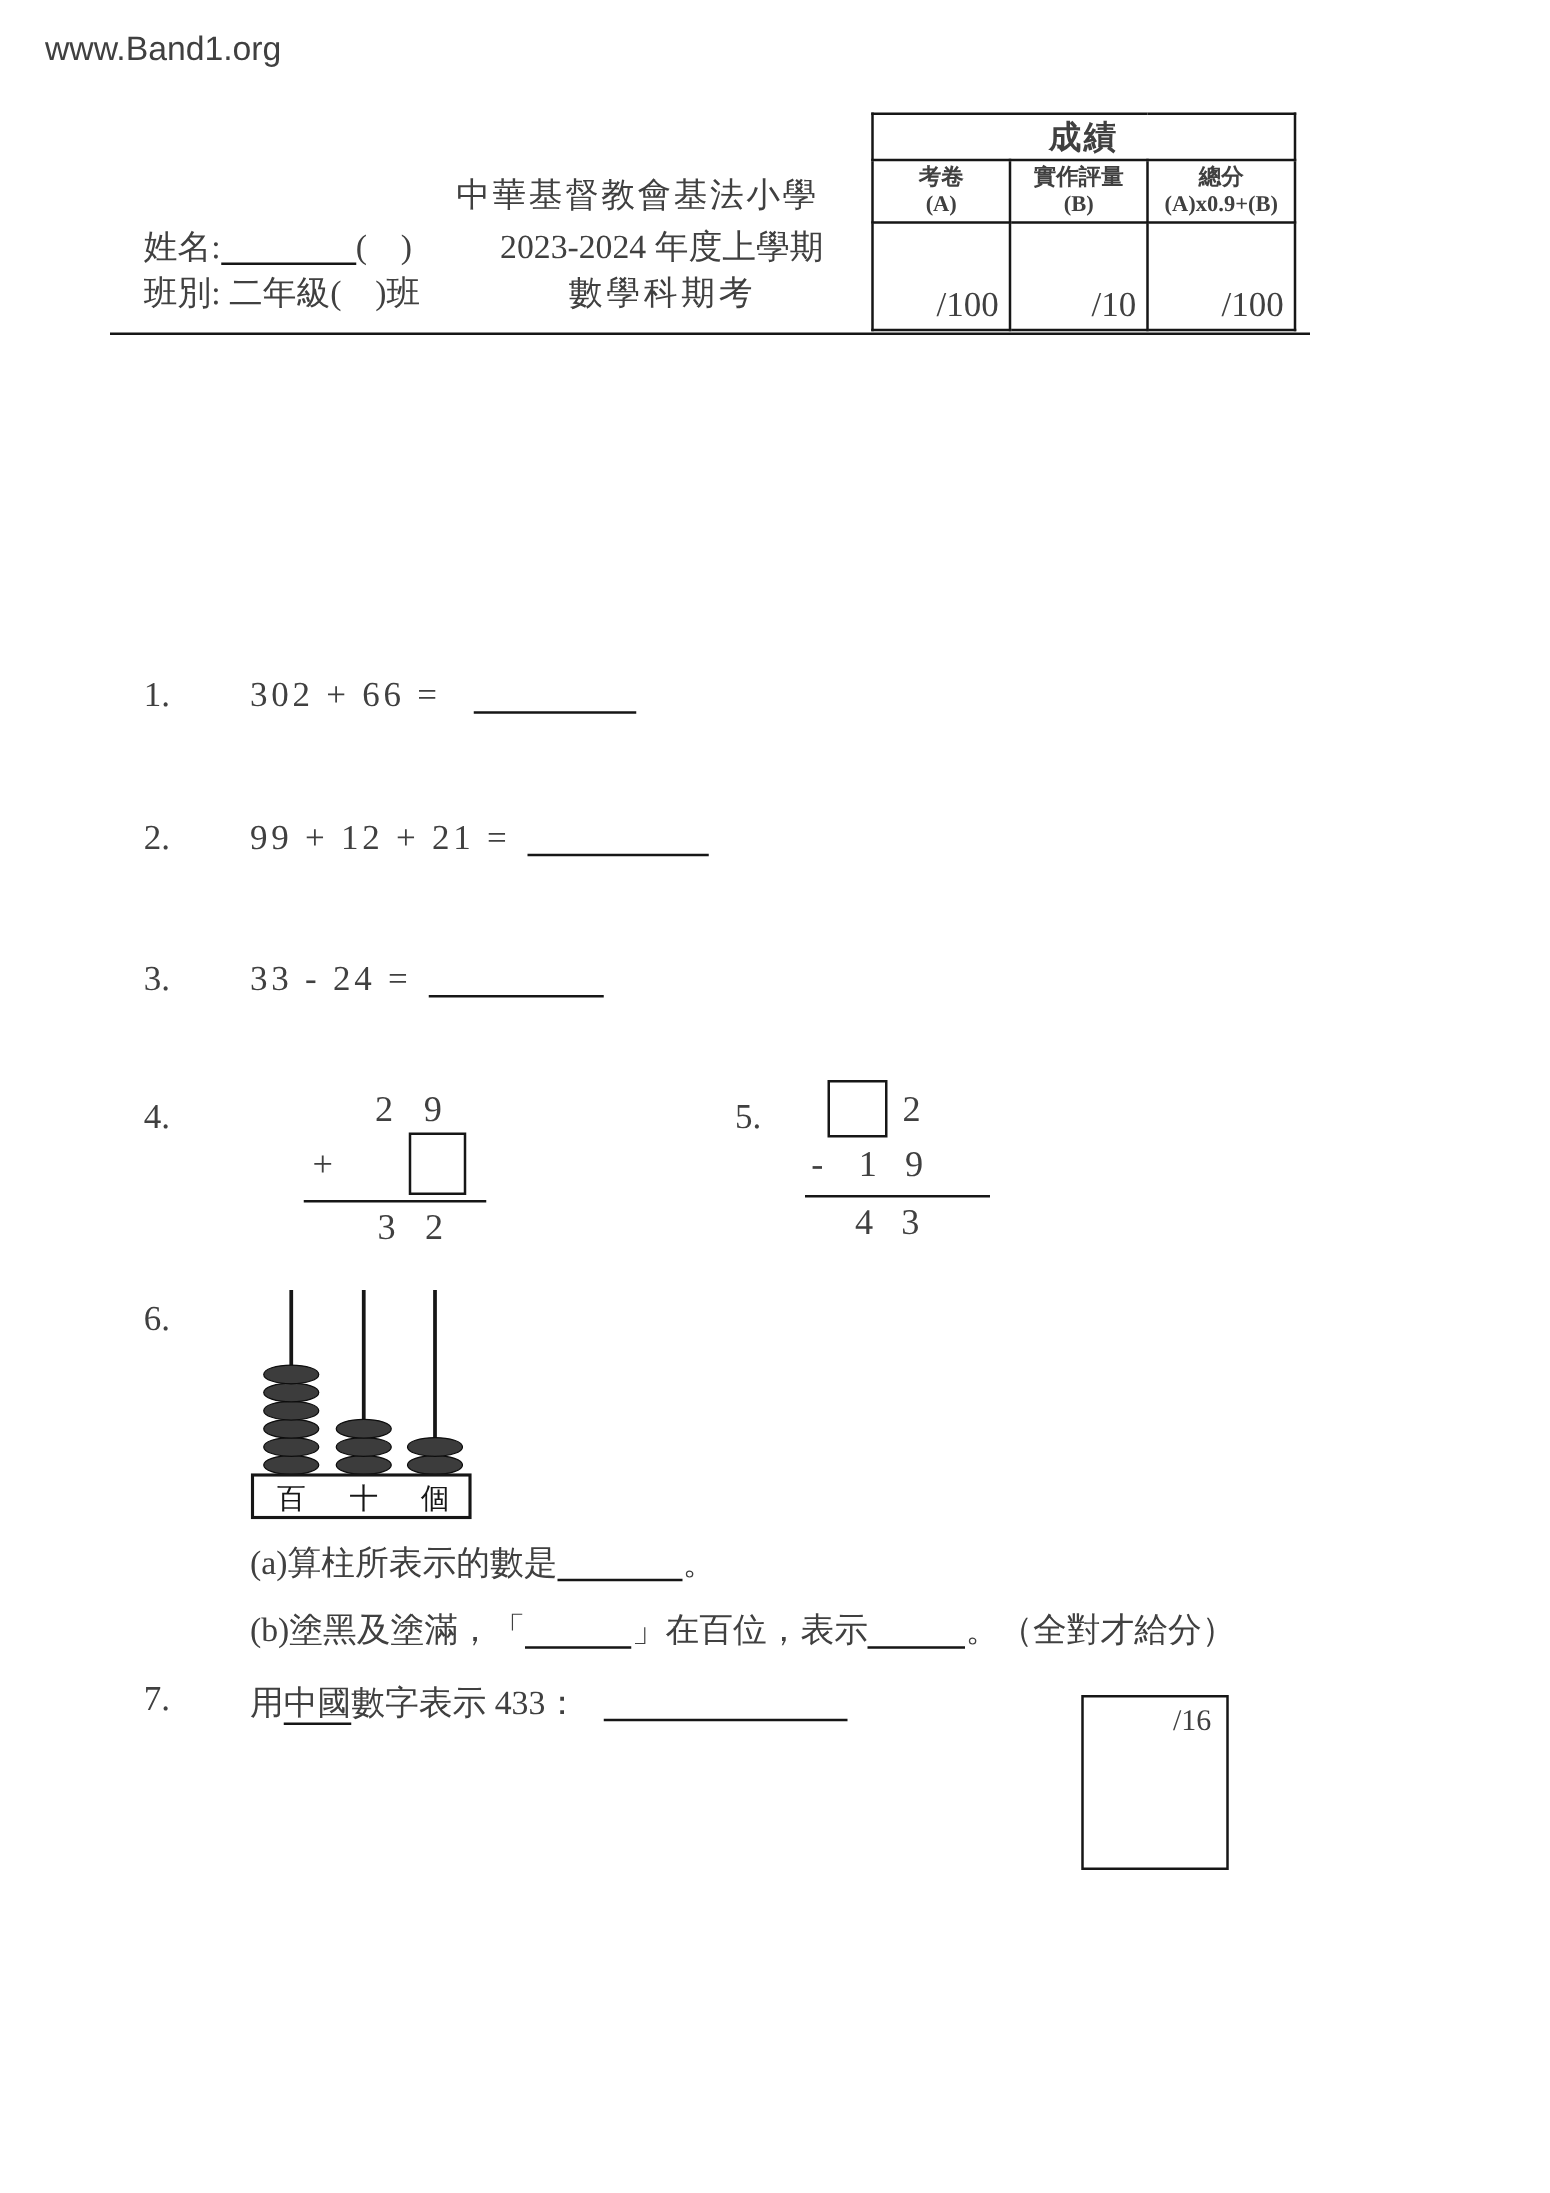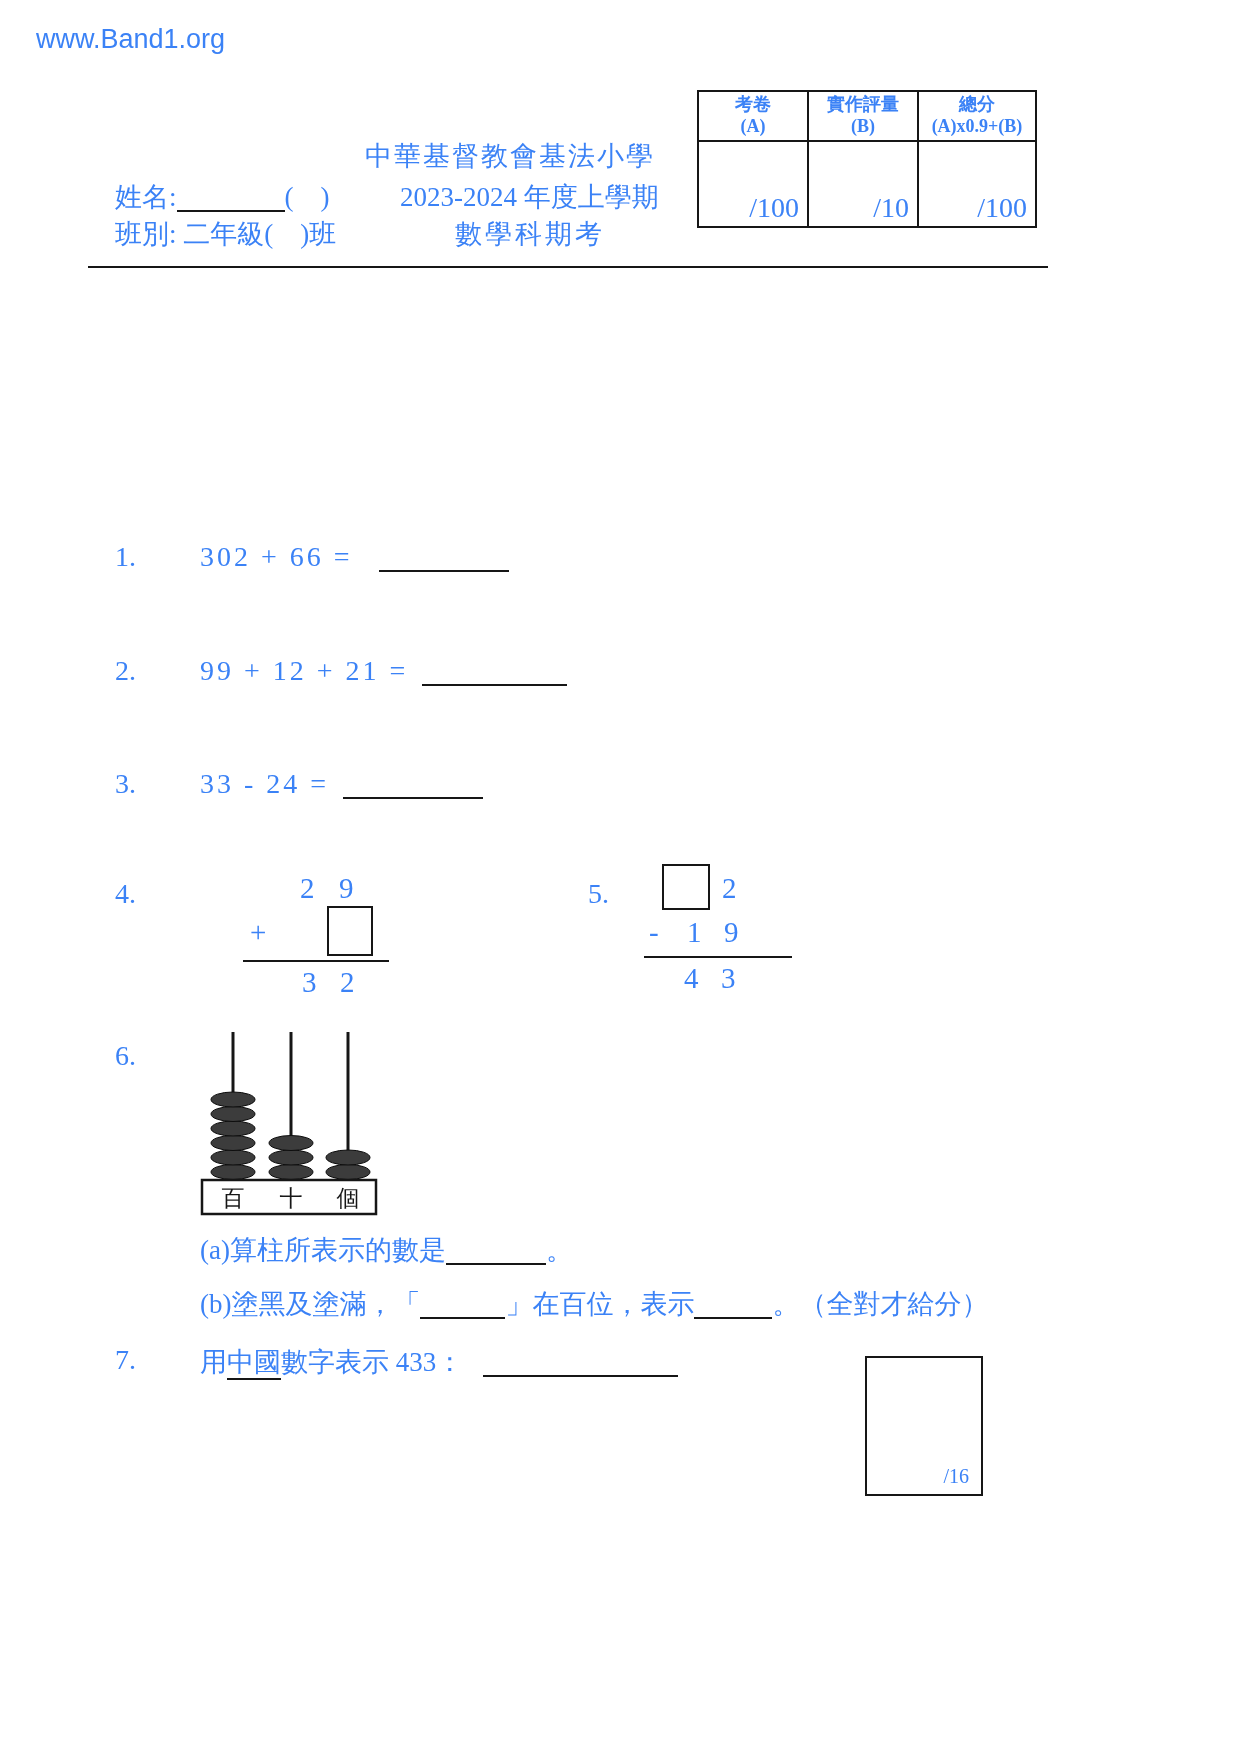--- a/index.html
+++ b/index.html
@@ -1,19 +1,19 @@
 <!DOCTYPE html>
 <html><head>
 <meta charset="utf-8">
 <style>
   * { margin:0; padding:0; box-sizing:border-box; }
   html,body { background:#ffffff; }
   .page {
     position:relative; width:1240px; height:1754px; background:#ffffff;
-    color:#3b82f6; font-family:"Liberation Serif","DejaVu Serif",serif;
+    color:#404040; font-family:"Liberation Serif","DejaVu Serif",serif;
     overflow:hidden;
   }
   .abs { position:absolute; }
 
   .watermark { left:36px; top:24px; font-size:27px; font-family:"Liberation Sans","DejaVu Sans",sans-serif; }
 
   .h-school  { left:365px; top:138px; font-size:27px; letter-spacing:2px; }
   .h-name    { left:115px; top:179px; font-size:27px; }
   .h-term    { left:400px; top:179px; font-size:27px; }
   .h-class   { left:115px; top:216px; font-size:27px; }
@@ -45,39 +45,42 @@
   .hline    { height:0; border-top:2.5px solid #161616; }
 
   .abacus-wrap { left:198px; top:1028px; }
   .rod    { stroke:#161616; stroke-width:3; }
   .bead   { fill:#3c3c3c; stroke:#0d0d0d; stroke-width:1; }
   .abase  { fill:#ffffff; stroke:#161616; stroke-width:2.5; }
   .alabel { font-size:23px; fill:#161616; font-family:"Liberation Serif","DejaVu Serif",serif; }
 
   .score-box {
     left:865px; top:1356px; width:118px; height:140px; border:2.5px solid #161616;
-    display:flex; align-items:flex-end; justify-content:flex-end;
-    padding:6px 12px; font-size:20px;
+    display:flex; align-items:flex-start; justify-content:flex-end;
+    padding:6px 12px; font-size:24px;
   }
 </style>
 </head>
 <body>
 
 <div class="page">
 
   <div class="abs watermark">www.Band1.org</div>
 
   <div class="abs h-school">中華基督教會基法小學</div>
   <div class="abs h-name"><span>姓名:</span><span class="uline" style="width:108px"></span><span>(　)</span></div>
   <div class="abs h-term">2023-2024 年度上學期</div>
   <div class="abs h-class">班別: 二年級(　)班</div>
   <div class="abs h-subject">數學科期考</div>
 
   <table class="score-table">
     <tbody>
+        <tr class="st-title">
+      <td colspan="3">成績</td>
+    </tr>
     <tr class="st-head">
       <td class="col-a">
         <div>考卷</div>
         <div>(A)</div>
       </td>
       <td class="col-b">
         <div>實作評量</div>
         <div>(B)</div>
       </td>
       <td class="col-c">

